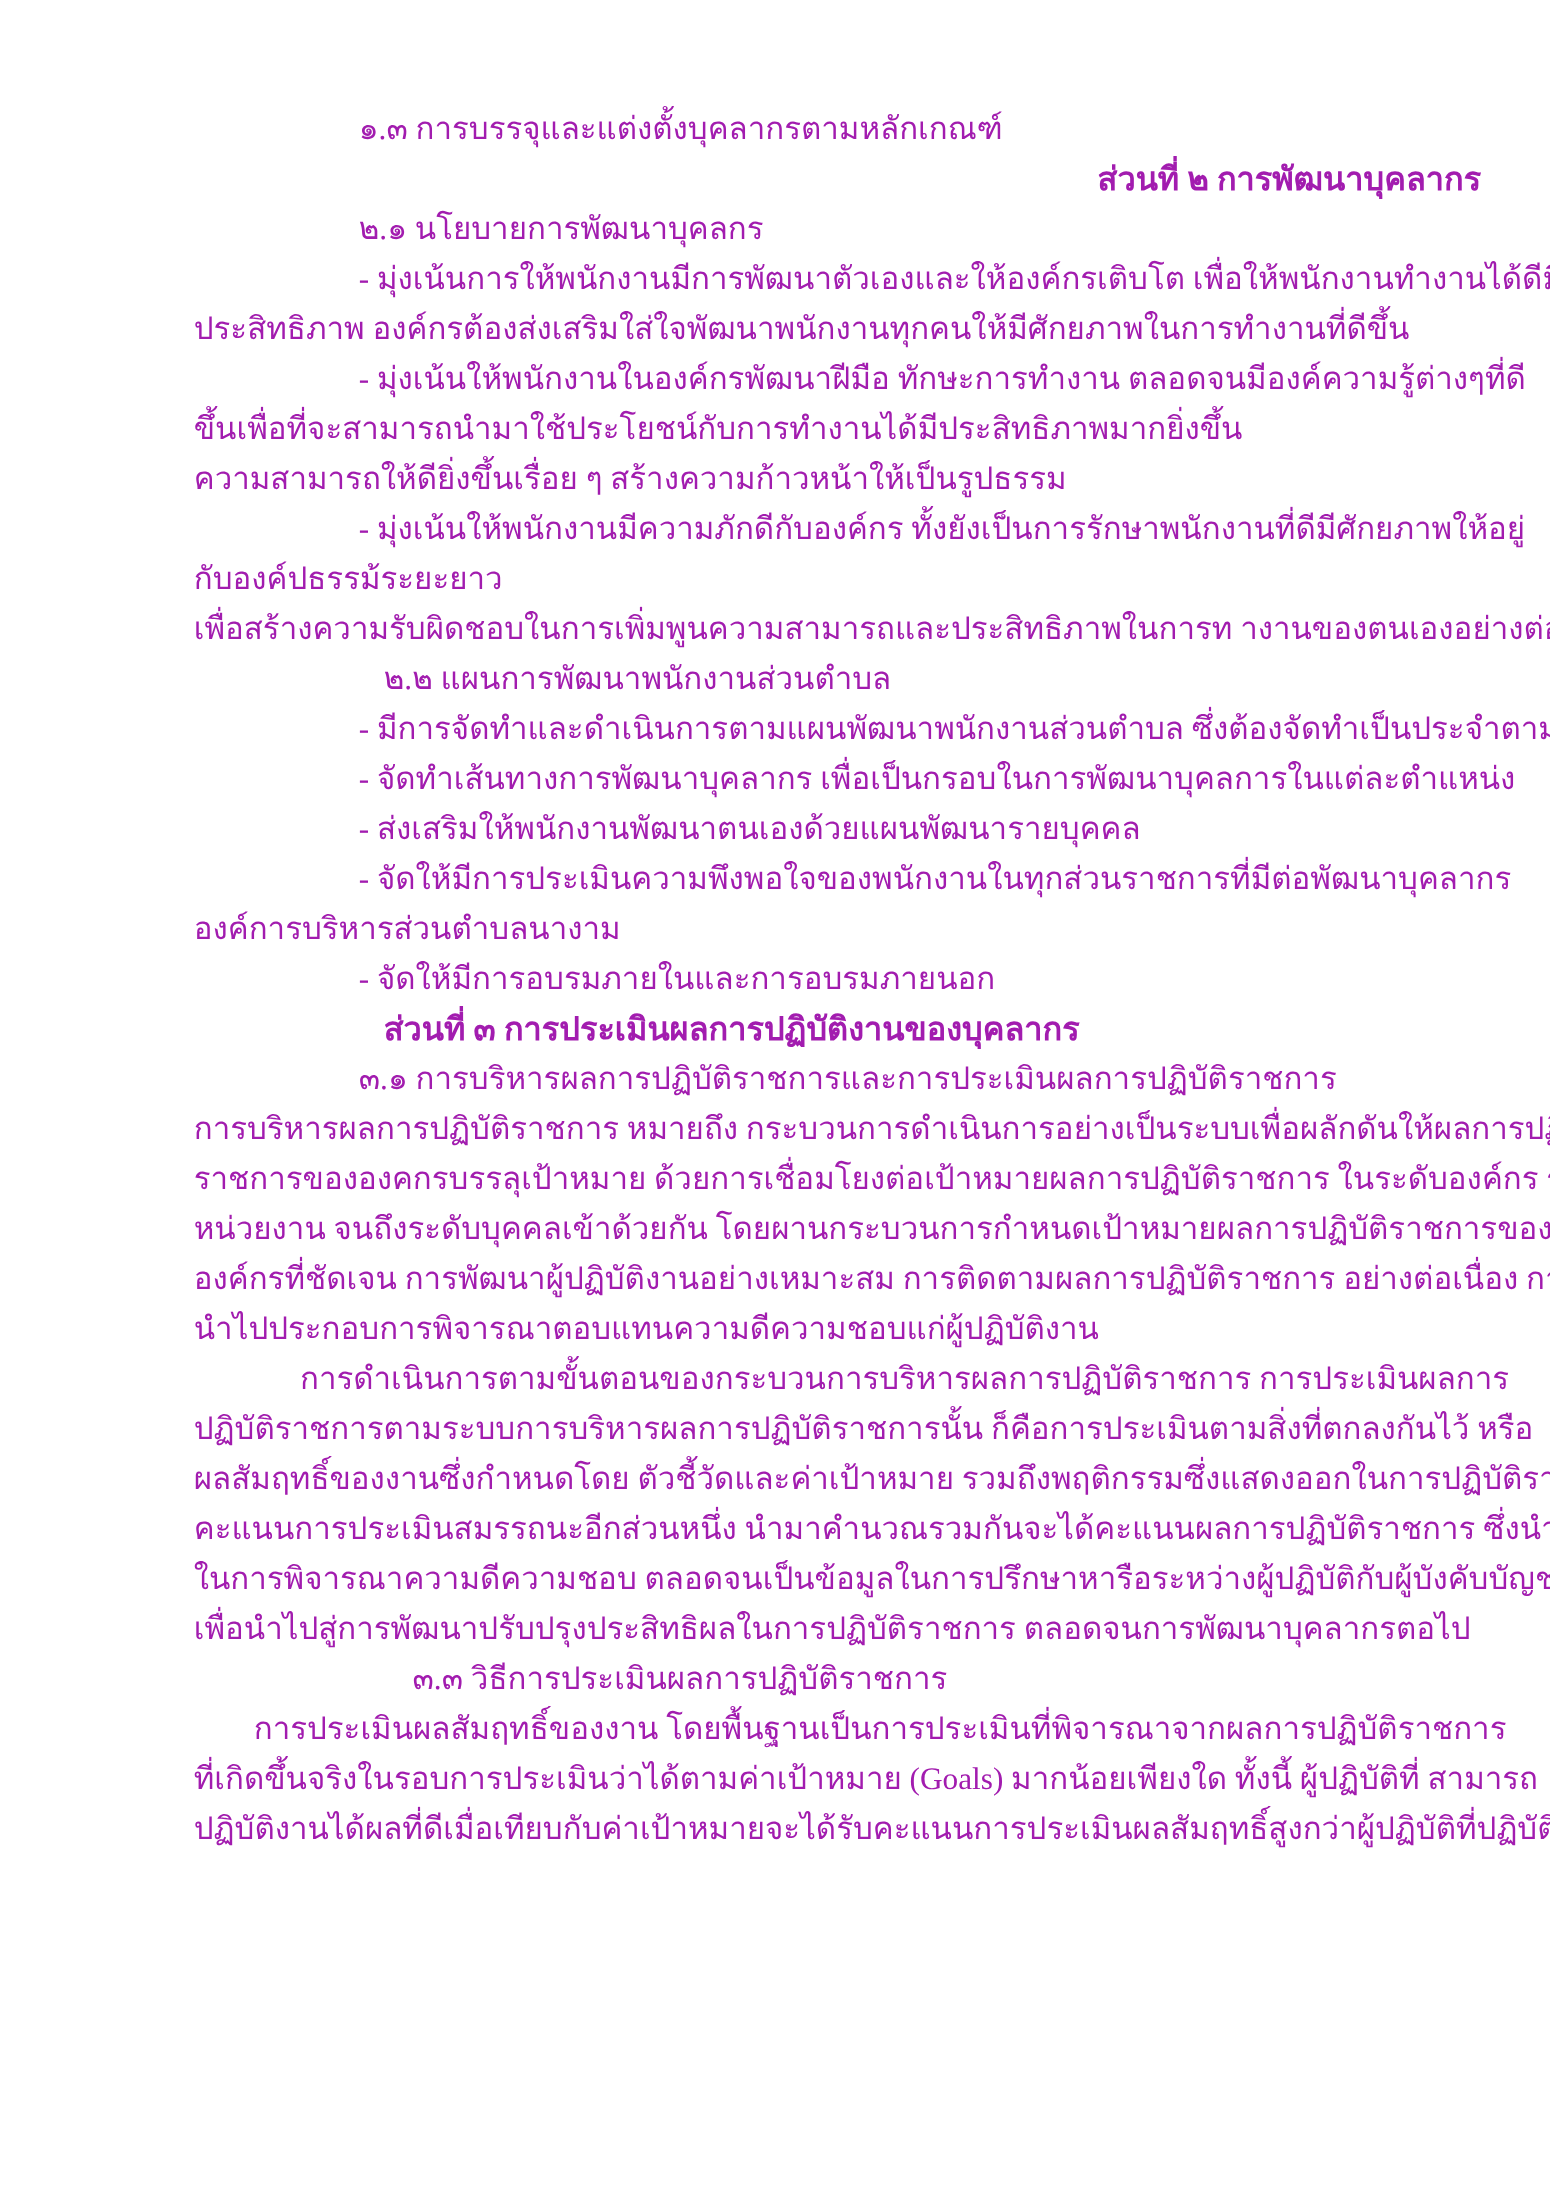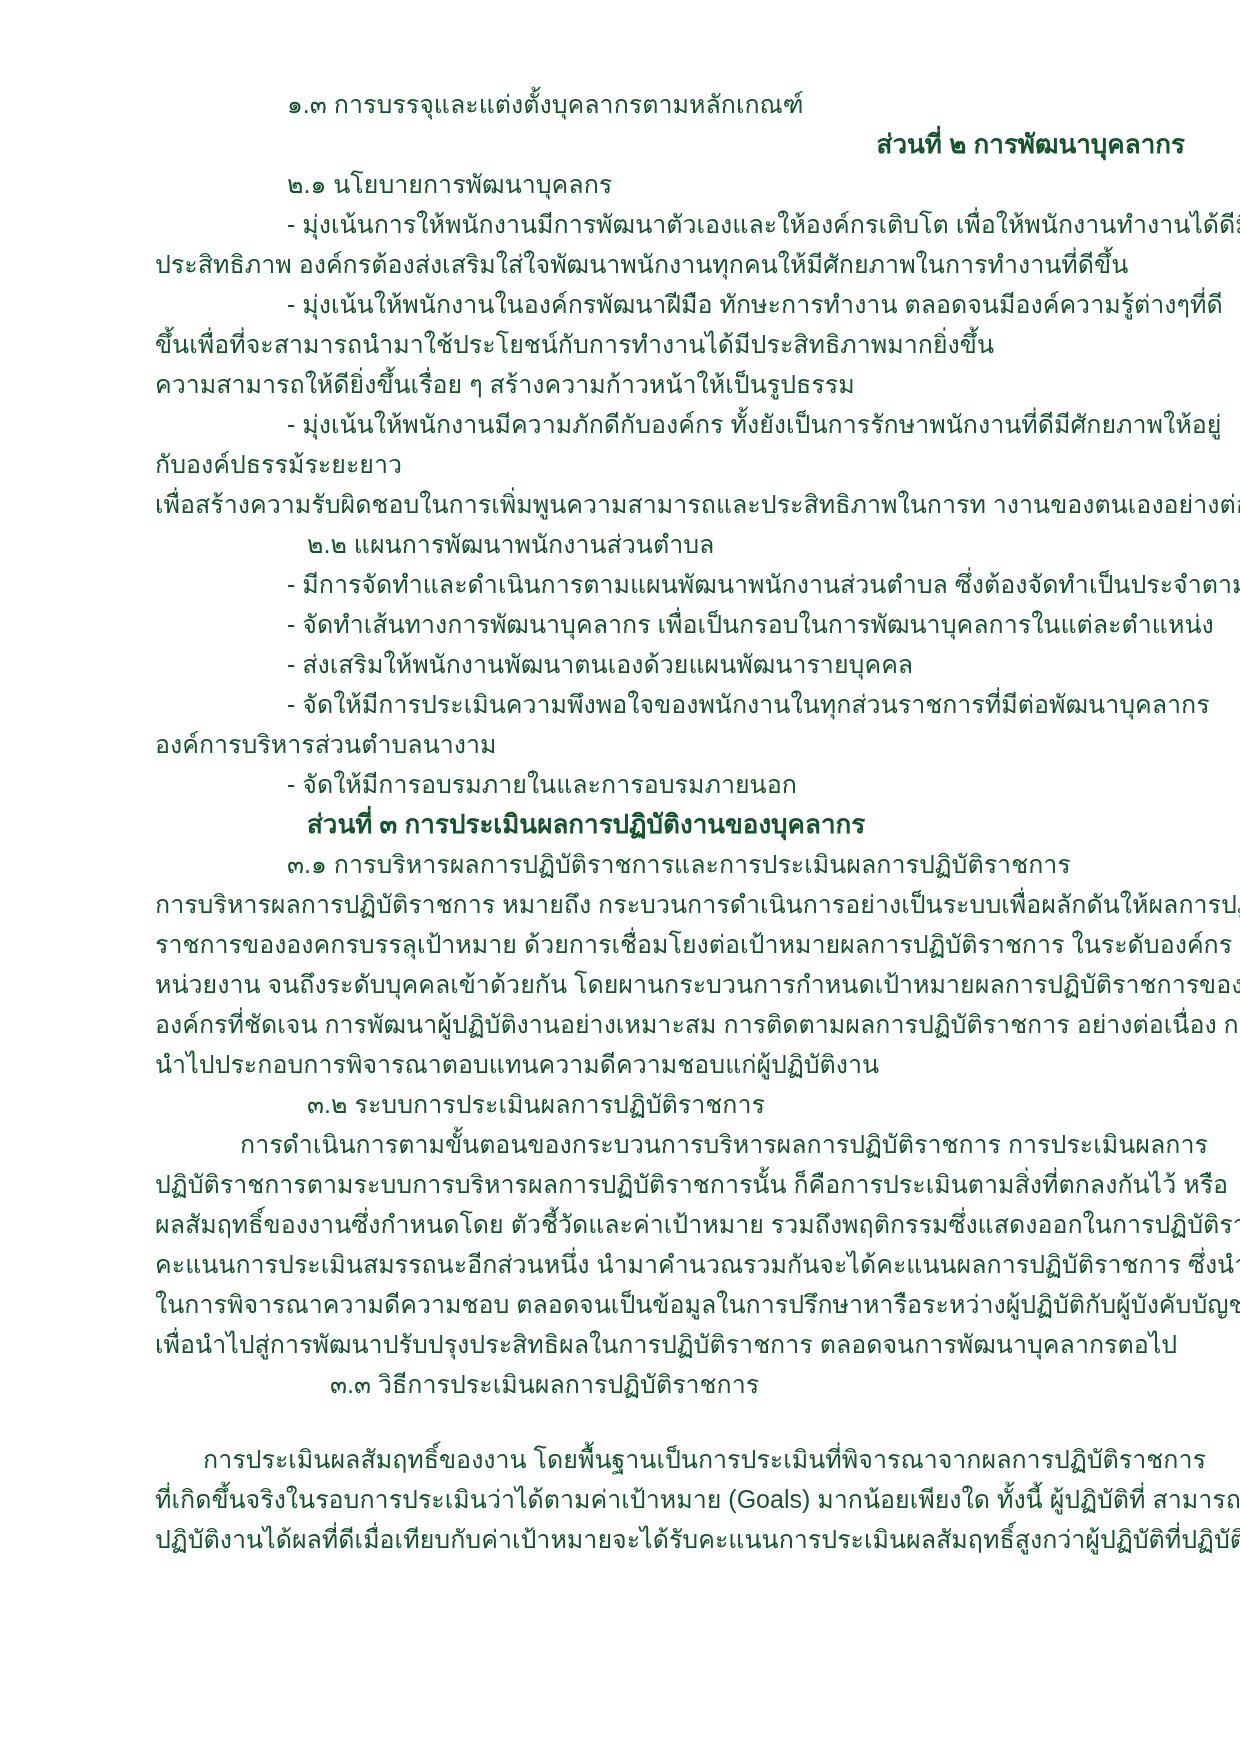--- a/index.html
+++ b/index.html
@@ -6,42 +6,42 @@
   body {
     width: 1240px;
     height: 1755px;
     background: #ffffff;
   }
   .page {
     position: relative;
     width: 1240px;
     height: 1755px;
     background: #ffffff;
-    color: #14532d;
-    font-family: Liberation Sans, sans-serif;
+    color: #a21caf;
+    font-family: Liberation Serif, serif;
     overflow: hidden;
   }
   .content {
     position: absolute;
     top: 84px;
     left: 155px;
     width: 1030px;
   }
   .ln {
     height: 40px;
     line-height: 40px;
     font-size: 25px;
     white-space: nowrap;
   }
   .bold { font-weight: bold; font-size: 26px; }
   .ind-a { padding-left: 85px; text-align: right; }
   .ind-b { padding-left: 132px; }
   .ind-c { padding-left: 152px; }
   .ind-d { padding-left: 175px; }
-  .ind-e { padding-left: 48px; margin-top: 35px; }
+  .ind-e { padding-left: 48px; }
 </style>
 </head>
 <body>
 
 <div class="page">
   <div class="content">
     <div class="ln ind-b">๑.๓ การบรรจุและแต่งตั้งบุคลากรตามหลักเกณฑ์</div>
     <div class="ln ind-a bold">ส่วนที่ ๒ การพัฒนาบุคลากร</div>
     <div class="ln ind-b">๒.๑ นโยบายการพัฒนาบุคลกร</div>
     <div class="ln ind-b">- มุ่งเน้นการให้พนักงานมีการพัฒนาตัวเองและให้องค์กรเติบโต เพื่อให้พนักงานทำงานได้ดีมี</div>
@@ -59,21 +59,20 @@
     <div class="ln ind-b">- จัดให้มีการประเมินความพึงพอใจของพนักงานในทุกส่วนราชการที่มีต่อพัฒนาบุคลากร</div>
     <div class="ln">องค์การบริหารส่วนตำบลนางาม</div>
     <div class="ln ind-b">- จัดให้มีการอบรมภายในและการอบรมภายนอก</div>
     <div class="ln ind-c bold">ส่วนที่ ๓ การประเมินผลการปฏิบัติงานของบุคลากร</div>
     <div class="ln ind-b">๓.๑ การบริหารผลการปฏิบัติราชการและการประเมินผลการปฏิบัติราชการ</div>
     <div class="ln">การบริหารผลการปฏิบัติราชการ หมายถึง กระบวนการดำเนินการอย่างเป็นระบบเพื่อผลักดันให้ผลการปฏิบัติ</div>
     <div class="ln">ราชการขององคกรบรรลุเป้าหมาย ด้วยการเชื่อมโยงต่อเป้าหมายผลการปฏิบัติราชการ ในระดับองค์กร ระดับ</div>
     <div class="ln">หน่วยงาน จนถึงระดับบุคคลเข้าด้วยกัน โดยผานกระบวนการกำหนดเป้าหมายผลการปฏิบัติราชการของ</div>
     <div class="ln">องค์กรที่ชัดเจน การพัฒนาผู้ปฏิบัติงานอย่างเหมาะสม การติดตามผลการปฏิบัติราชการ อย่างต่อเนื่อง การ</div>
     <div class="ln">นำไปประกอบการพิจารณาตอบแทนความดีความชอบแก่ผู้ปฏิบัติงาน</div>
-    <div class="ln ind-c">๓.๒ ระบบการประเมินผลการปฏิบัติราชการ</div>
     <div class="ln ind-a">การดำเนินการตามขั้นตอนของกระบวนการบริหารผลการปฏิบัติราชการ การประเมินผลการ</div>
     <div class="ln">ปฏิบัติราชการตามระบบการบริหารผลการปฏิบัติราชการนั้น ก็คือการประเมินตามสิ่งที่ตกลงกันไว้ หรือ</div>
     <div class="ln">ผลสัมฤทธิ์ของงานซึ่งกำหนดโดย ตัวชี้วัดและค่าเป้าหมาย รวมถึงพฤติกรรมซึ่งแสดงออกในการปฏิบัติราชการ</div>
     <div class="ln">คะแนนการประเมินสมรรถนะอีกส่วนหนึ่ง นำมาคำนวณรวมกันจะได้คะแนนผลการปฏิบัติราชการ ซึ่งนำไปใช้</div>
     <div class="ln">ในการพิจารณาความดีความชอบ ตลอดจนเป็นข้อมูลในการปรึกษาหารือระหว่างผู้ปฏิบัติกับผู้บังคับบัญชา</div>
     <div class="ln">เพื่อนำไปสู่การพัฒนาปรับปรุงประสิทธิผลในการปฏิบัติราชการ ตลอดจนการพัฒนาบุคลากรตอไป</div>
     <div class="ln ind-d">๓.๓ วิธีการประเมินผลการปฏิบัติราชการ</div>
     <div class="ln ind-e">การประเมินผลสัมฤทธิ์ของงาน โดยพื้นฐานเป็นการประเมินที่พิจารณาจากผลการปฏิบัติราชการ</div>
     <div class="ln">ที่เกิดขึ้นจริงในรอบการประเมินว่าได้ตามค่าเป้าหมาย (Goals) มากน้อยเพียงใด ทั้งนี้ ผู้ปฏิบัติที่ สามารถ</div>
     <div class="ln">ปฏิบัติงานได้ผลที่ดีเมื่อเทียบกับค่าเป้าหมายจะได้รับคะแนนการประเมินผลสัมฤทธิ์สูงกว่าผู้ปฏิบัติที่ปฏิบัติได้</div>

